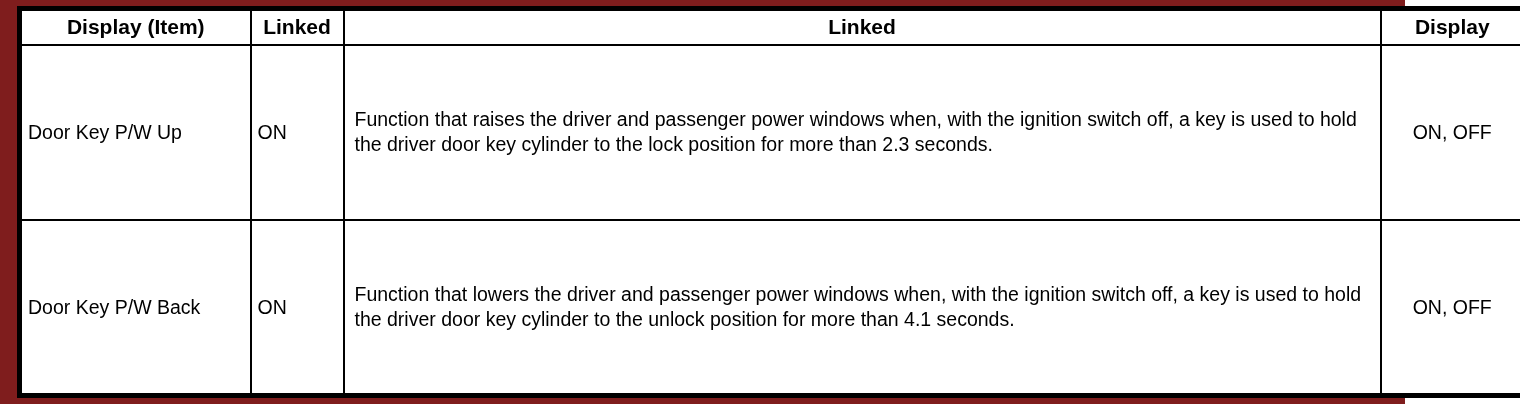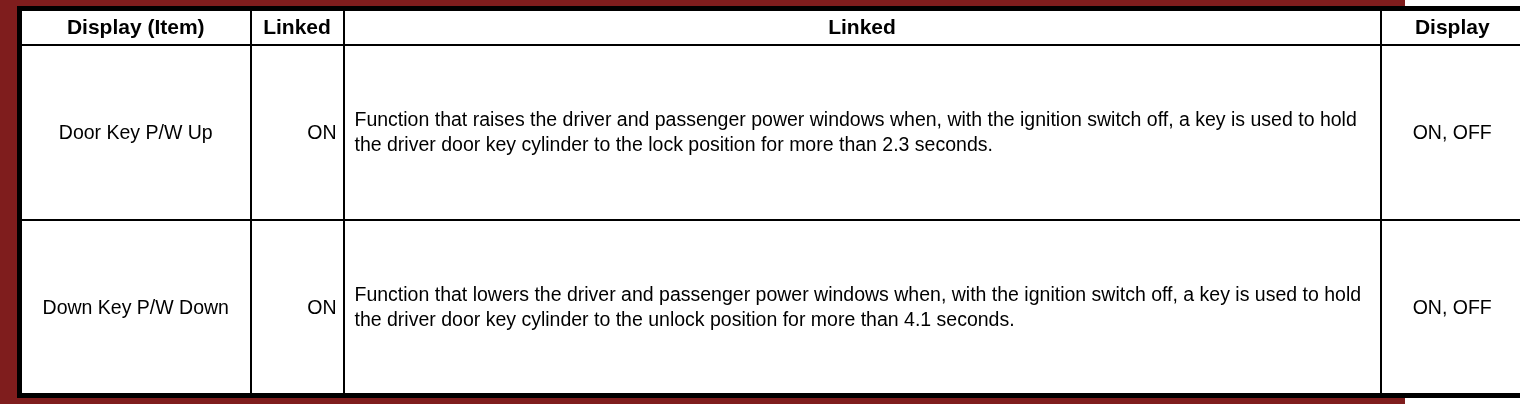--- a/index.html
+++ b/index.html
@@ -41,24 +41,24 @@
     height: 36px;
     padding: 2px 4px;
   }
   td {
     font-size: 19.5px;
     vertical-align: middle;
     padding: 4px 6px;
     line-height: 1.28;
   }
   td.c-display {
-    text-align: center;
+    text-align: left;
   }
   td.c-default {
-    text-align: right;
+    text-align: left;
   }
   td.c-content {
     text-align: left;
     padding-left: 10px;
     padding-right: 6px;
   }
   td.c-setting {
     text-align: center;
     padding-left: 8px;
     padding-right: 8px;
@@ -87,20 +87,20 @@
       </tr>
     </thead>
     <tbody>
       <tr class="row-tall">
         <td class="c-display">Door Key P/W Up</td>
         <td class="c-default">ON</td>
         <td class="c-content">Function that raises the driver and passenger power windows when, with the ignition switch off, a key is used to hold the driver door key cylinder to the lock position for more than 2.3 seconds.</td>
         <td class="c-setting">ON, OFF</td>
       </tr>
       <tr class="row-tall">
-        <td class="c-display">Down Key P/W Down</td>
+        <td class="c-display">Door Key P/W Back</td>
         <td class="c-default">ON</td>
         <td class="c-content">Function that lowers the driver and passenger power windows when, with the ignition switch off, a key is used to hold the driver door key cylinder to the unlock position for more than 4.1 seconds.</td>
         <td class="c-setting">ON, OFF</td>
       </tr>
     </tbody>
   </table>
 </div>
 
 </body></html>

